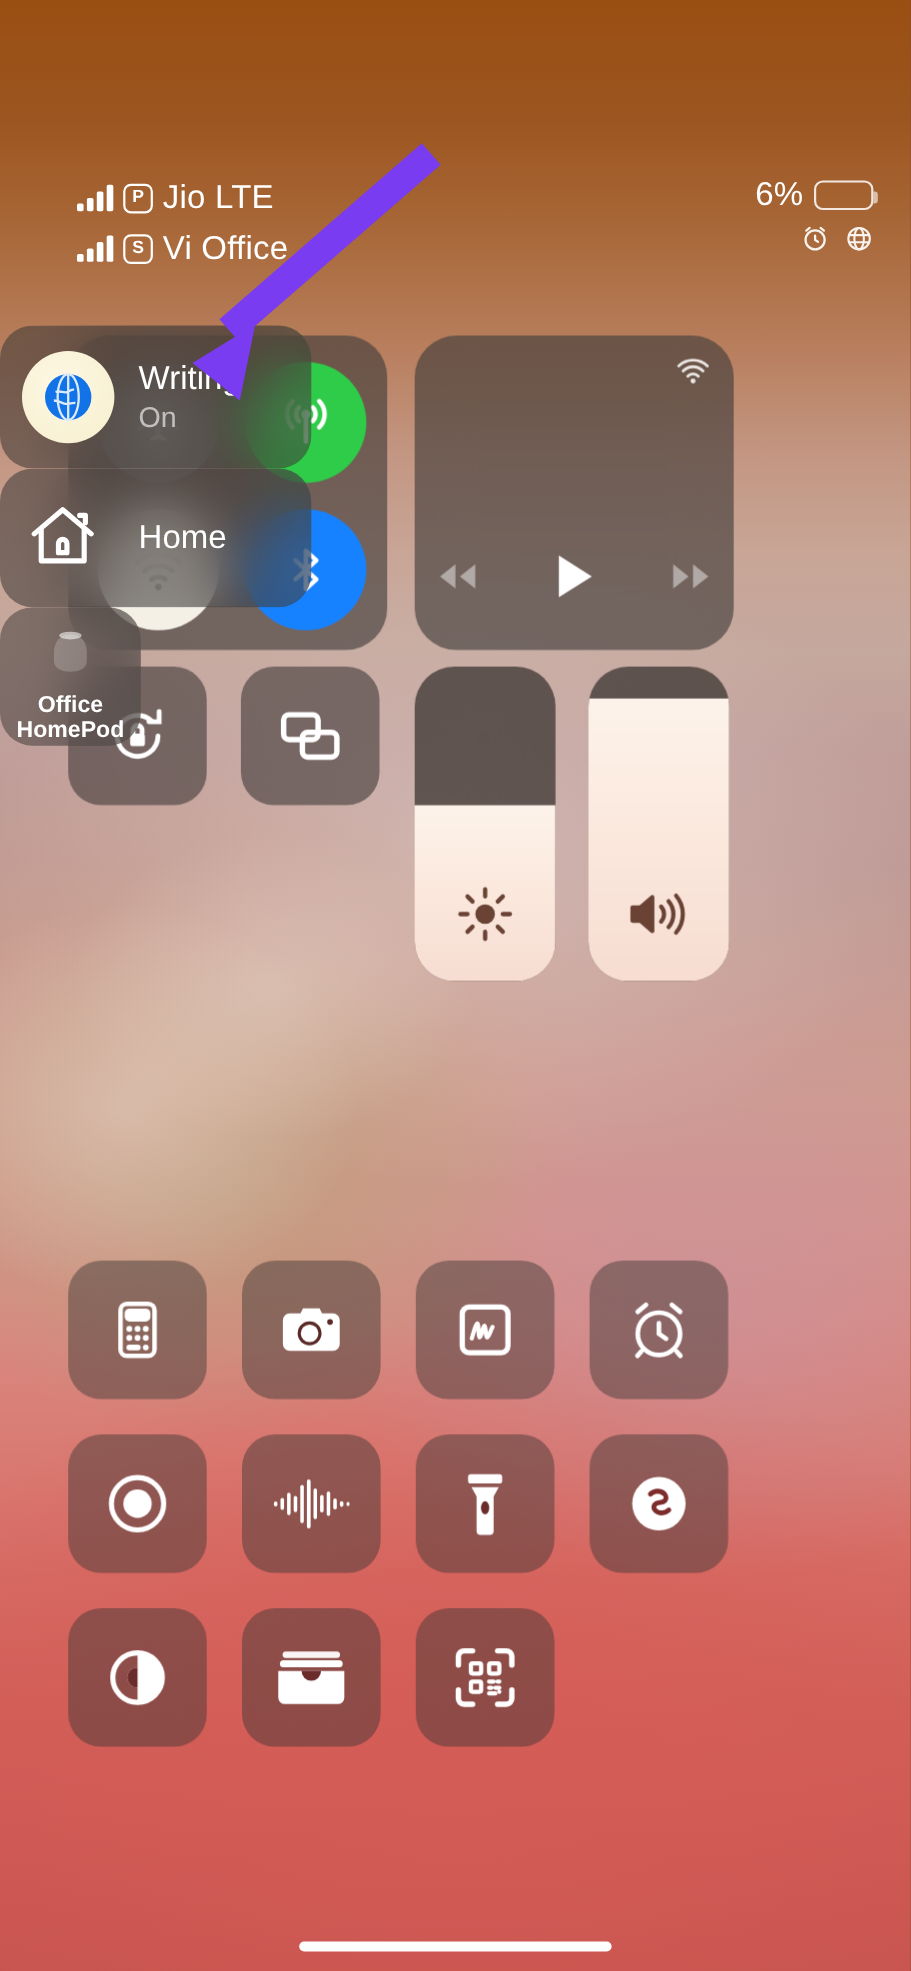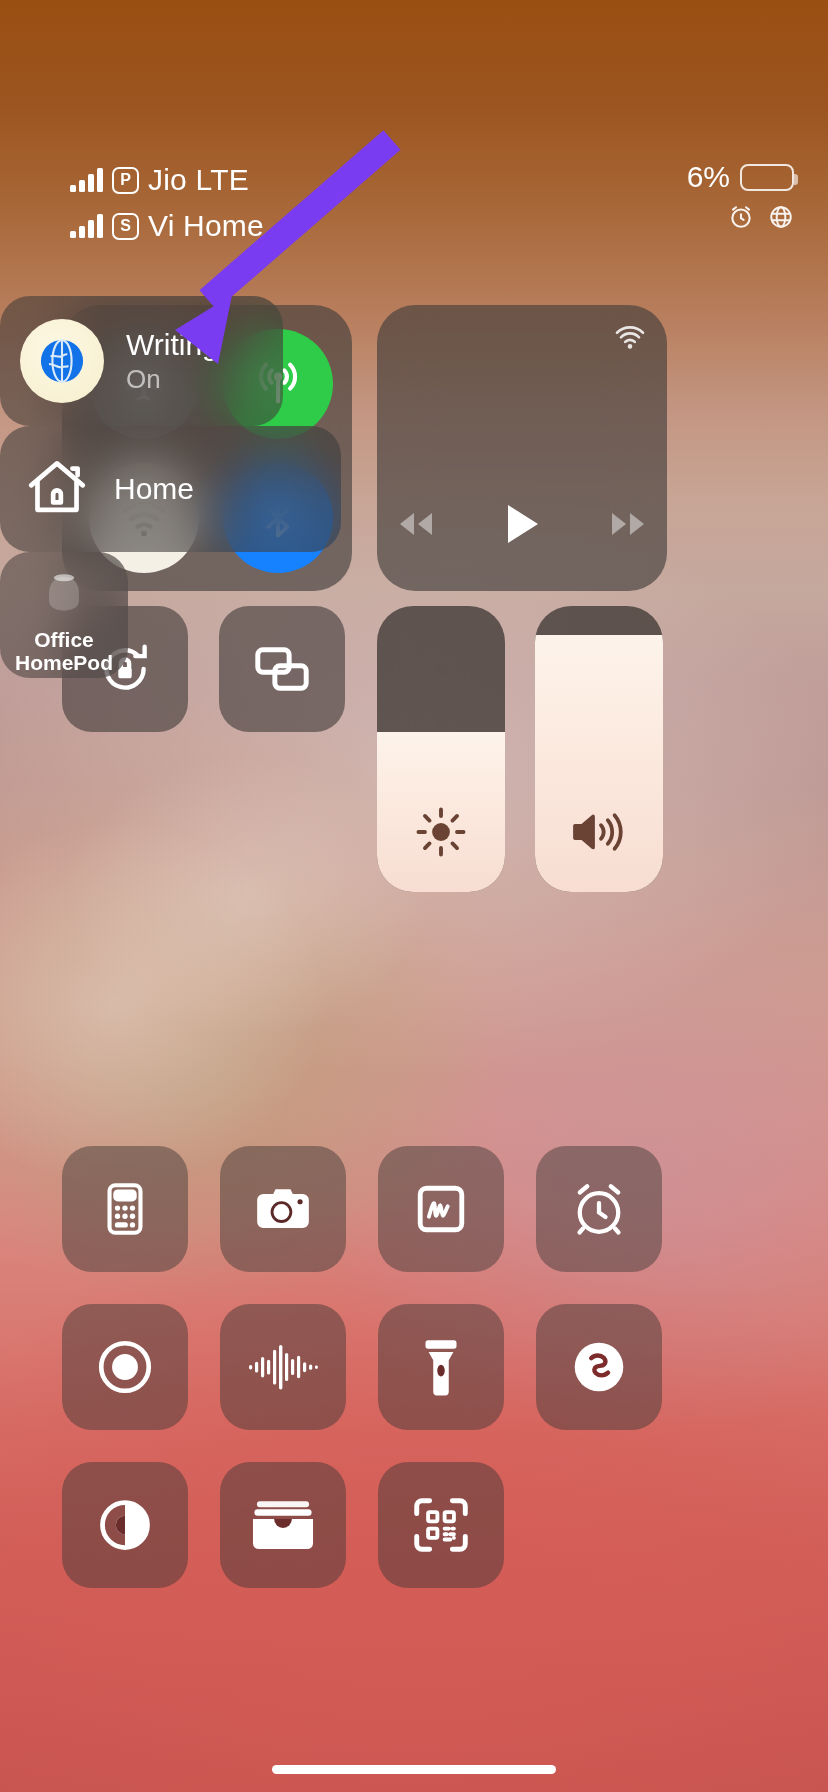--- a/index.html
+++ b/index.html
@@ -149,22 +149,22 @@
   #focus-icon-circle{
     width:84px; height:84px; border-radius:50%;
     background:radial-gradient(circle at 42% 38%,#fdf8e4,#f6eecd);
     display:flex; align-items:center; justify-content:center; flex:none;
   }
   .focus-text{ display:flex; flex-direction:column; gap:2px; }
   #focus-name{ color:#fff; font-size:30px; font-weight:500; }
   #focus-state{ color:rgba(255,255,255,.62); font-size:26px; }
   
   #home-tile{
-    left:62px; top:655px; width:341px; height:126px; border-radius:30px;
-    display:flex; align-items:center; gap:24px; padding-left:24px;
+    left:62px; top:655px; width:283px; height:126px; border-radius:30px;
+    display:flex; align-items:center; gap:36px; padding-left:24px;
     background:rgba(58,54,52,.55); backdrop-filter:blur(24px);
   }
   #home-label{ color:#fff; font-size:30px; font-weight:400; }
   #homepod-tile{
     left:377px; top:655px; width:128px; height:126px; border-radius:30px;
     background:rgba(58,54,52,.5); backdrop-filter:blur(24px);
     display:flex; flex-direction:column; align-items:center;
     justify-content:flex-start; padding-top:12px; gap:4px;
   }
   #homepod-label{
@@ -210,21 +210,21 @@
     </div>
 
     <div class="carrier-row">
       <span class="bars">
         <i></i>
           <i></i>
           <i></i>
           <i></i>
       </span>
       <span class="sim-badge">S</span>
-      <span class="carrier-name">Vi Home</span>
+      <span class="carrier-name">Vi Office</span>
     </div>
   </div>
 
   <div class="sb-right">
     <div class="batt-row">
       <span class="batt-pct">6%</span>
       <span class="batt-shell">
         <span class="batt-fill" id="batt-fill" style="width: 77%;"></span>
       </span>
     </div>

